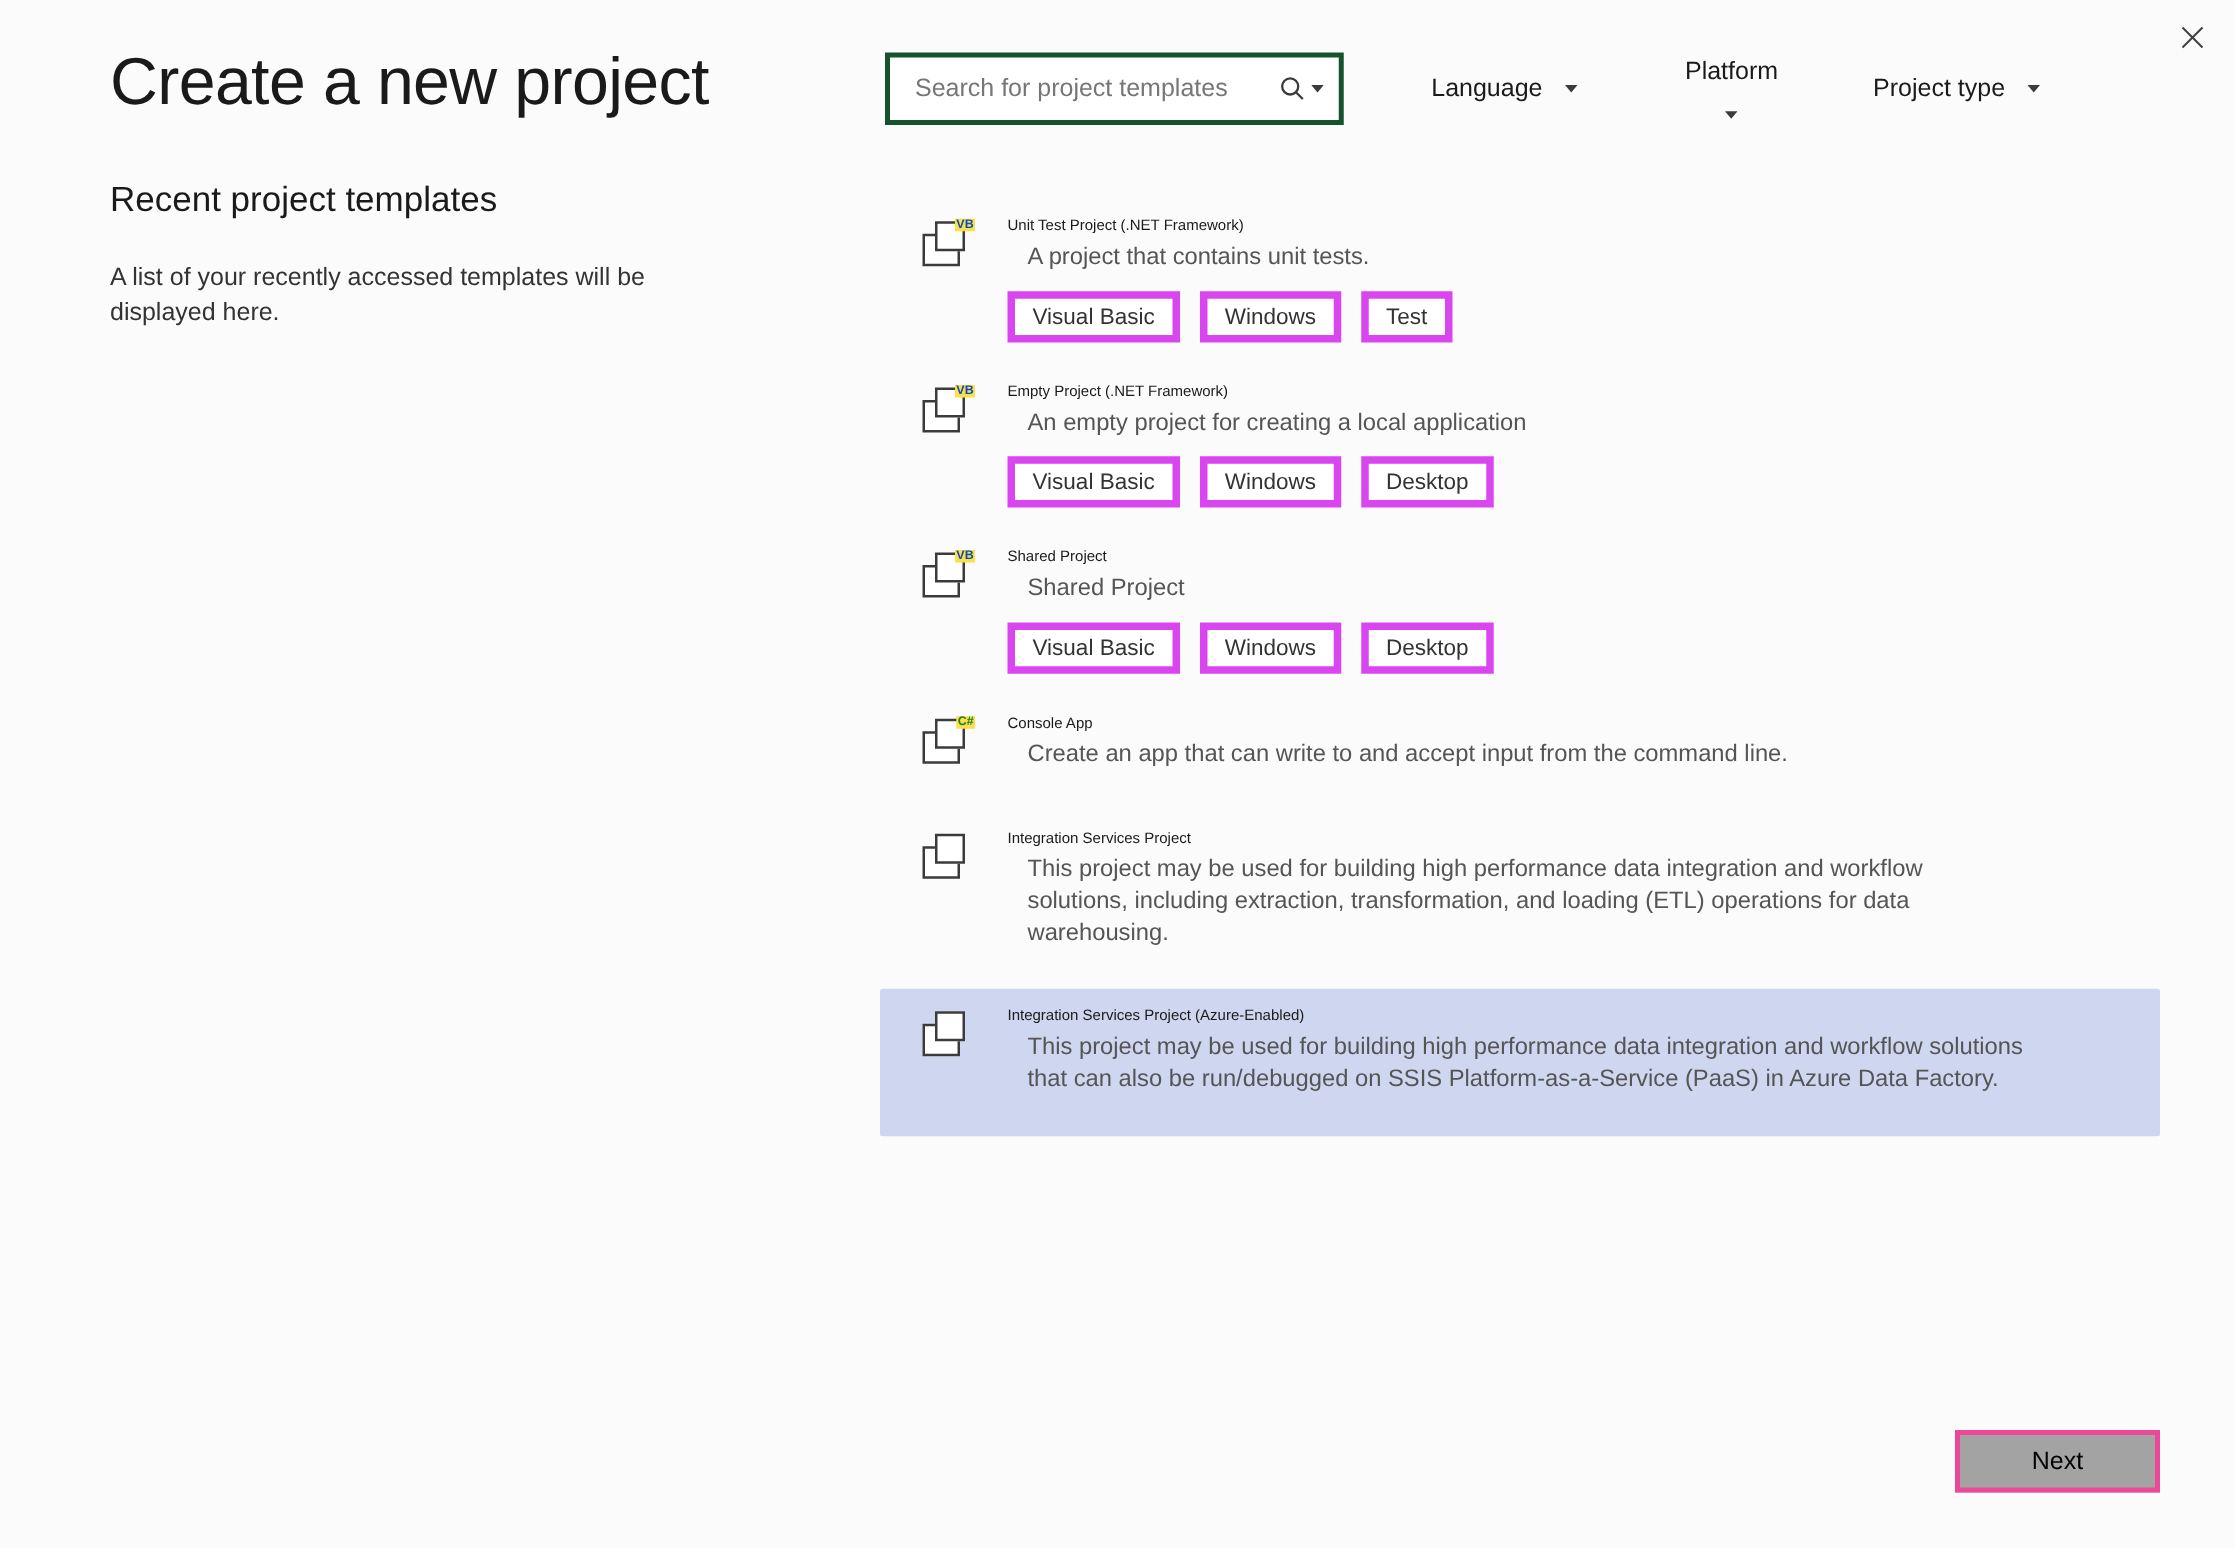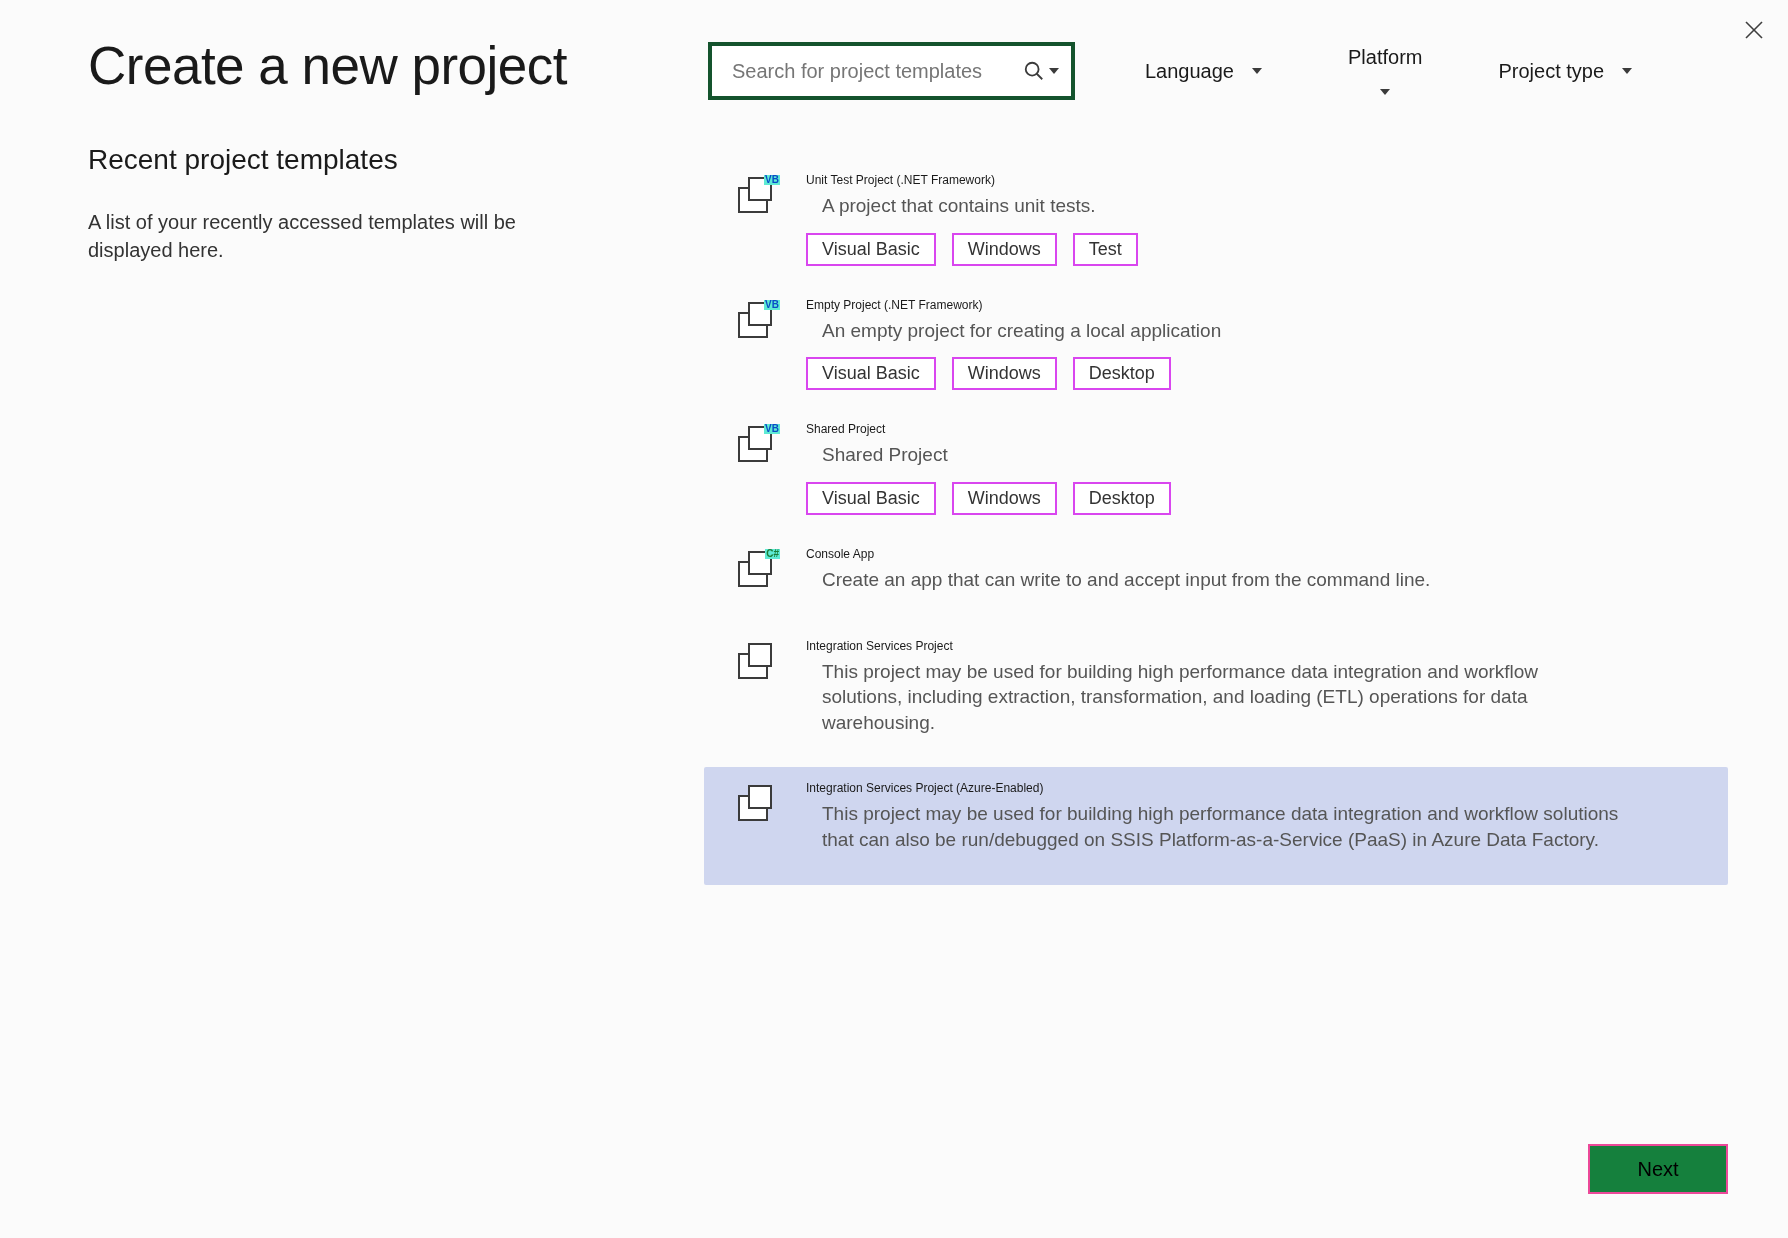--- a/index.html
+++ b/index.html
@@ -89,21 +89,21 @@
     width: 50px;
     flex-shrink: 0;
     padding-top: 4px;
   }
   .template .body { flex: 1; padding-right: 20px; }
   .template .t-title { font-size: 12px; margin: 0 0 6px 0; color: #1a1a1a; }
   .template .t-desc { font-size: 19px; color: #555; line-height: 1.35; margin: 0 0 14px 16px; max-width: 800px; }
   .tags { display: flex; gap: 16px; }
   .tag {
     background: #fff;
-    border: 2px solid #d946ef;
+    border: 6px solid #d946ef;
     padding: 4px 14px;
     font-size: 18px;
     color: #333;
   }
 
   
   .proj-icon {
     width: 44px;
     height: 40px;
     position: relative;
@@ -122,36 +122,36 @@
     width: 24px; height: 24px;
     border: 2px solid #3b3b3b;
     background: #fff;
   }
   .proj-icon .lang-badge {
     position: absolute;
     top: -2px; right: -2px;
     font-size: 10px;
     font-weight: bold;
     color: #0a4cc7;
-    background: #5eead4;
+    background: #fde047;
     padding: 0 1px;
     line-height: 1;
   }
   .proj-icon.csharp .lang-badge { color: #1a7f38; }
 
   .footer {
     position: absolute;
     bottom: 44px;
     right: 60px;
   }
   .next-btn {
-    width: 140px;
+    width: 164px;
     height: 50px;
-    background: #15803d;
-    border: 2px solid #ec4899;
+    background: #a3a3a3;
+    border: 4px solid #ec4899;
     font-size: 20px;
     cursor: pointer;
   }
 </style>
 </head>
 <body>
 
 <div class="window">
 
   <div class="close-btn">

